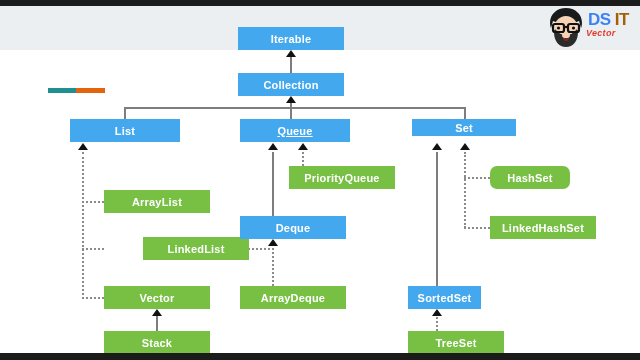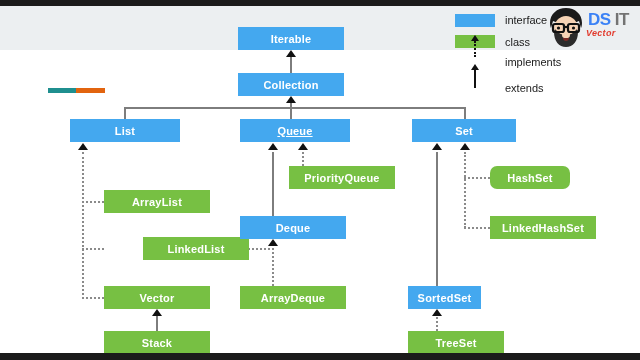--- a/index.html
+++ b/index.html
@@ -68,21 +68,21 @@
   
   .pbar{position:absolute;height:5px;}
   .pbar .done{position:absolute;left:0;top:0;height:5px;background:#1f8f8f;}
   .pbar .rest{position:absolute;top:0;height:5px;background:#e2640f;}
 
   
   .logo{position:absolute;right:4px;top:4px;width:92px;height:46px;}
   .logo .face{position:absolute;left:0;top:1px;width:44px;height:44px;}
   .logo .brand{position:absolute;left:44px;top:6px;font-size:17px;font-weight:bold;letter-spacing:-.5px;}
   .logo .brand .ds{color:#3b82f6;}
-  .logo .brand .it{color:#737373;}
+  .logo .brand .it{color:#a16207;}
   .logo .acad{
     position:absolute;left:42px;top:24px;
     font-size:9px;font-weight:bold;font-style:italic;
     color:#e23b2e;letter-spacing:.3px;
   }
 </style>
 </head>
 <body>
 
 <div id="stage">
@@ -132,56 +132,41 @@
     <div class="arrow" style="left:432px;top:143px;"></div>
 
     <div class="dln v" style="left:436px;top:313px;height:18px;"></div>
     <div class="arrow" style="left:432px;top:309px;"></div>
   </div>
 
   <div class="node iface" style="left:238px;top:27px;width:106px;height:23px;">Iterable</div>
   <div class="node iface" style="left:238px;top:73px;width:106px;height:23px;">Collection</div>
   <div class="node iface" style="left:70px;top:119px;width:110px;height:23px;">List</div>
   <div class="node iface" style="left:240px;top:119px;width:110px;height:23px;text-decoration:underline;">Queue</div>
-  <div class="node iface" style="left:412px;top:119px;width:104px;height:23px;">Set</div>
+  <div class="node iface" style="left:412px;top:119px;width:104px;height:17px;">Set</div>
 
   <div class="node klass" style="left:104px;top:190px;width:106px;height:23px;">ArrayList</div>
   <div class="node klass" style="left:104px;top:237px;width:106px;height:23px;margin-left:39px;">LinkedList</div>
   <div class="node klass" style="left:104px;top:331px;width:106px;height:23px;">Stack</div>
   <div class="node klass" style="left:104px;top:286px;width:106px;height:23px;">Vector</div>
 
   <div class="node klass" style="left:289px;top:166px;width:106px;height:23px;">PriorityQueue</div>
   <div class="node iface" style="left:240px;top:216px;width:106px;height:23px;">Deque</div>
   <div class="node klass" style="left:240px;top:286px;width:106px;height:23px;">ArrayDeque</div>
 
   <div class="node klass" style="left:490px;top:166px;width:80px;height:23px;border-radius:7px;">HashSet</div>
   <div class="node klass" style="left:490px;top:216px;width:106px;height:23px;">LinkedHashSet</div>
   <div class="node iface" style="left:408px;top:286px;width:73px;height:23px;">SortedSet</div>
   <div class="node klass" style="left:408px;top:331px;width:96px;height:23px;">TreeSet</div>
 
   <div class="pbar" style="left:48px;top:88px;width:57px;">
     <div class="done" style="width:28px;"></div>
     <div class="rest" style="left:28px;width:29px;"></div>
   </div>
 
-  <div class="legend" style="left:0;top:0;width:640px;height:110px;">
-    <div class="sw blue" style="left:455px;top:14px;"></div>
-    <div class="lgtext" style="left:505px;top:14px;">interface</div>
-
-    <div class="sw green" style="left:455px;top:35px;"></div>
-    <div class="lgtext" style="left:505px;top:36px;">class</div>
-
-    <div class="lgline-dot" style="left:474px;top:41px;"></div>
-    <div class="lgarrow" style="left:471px;top:35px;"></div>
-    <div class="lgtext" style="left:505px;top:56px;">implements</div>
-
-    <div class="lgline-sol" style="left:474px;top:70px;"></div>
-    <div class="lgarrow" style="left:471px;top:64px;"></div>
-    <div class="lgtext" style="left:505px;top:82px;">extends</div>
-  </div>
 
   <div class="logo">
     <svg class="face" viewBox="0 0 44 44">
       <path d="M6 18c0-9 7-15 16-15s16 6 16 15c0 3-1 5-1 5l-2-7c-4 2-9 3-13 3s-9-1-13-3l-2 7S6 21 6 18z" fill="#1a1a1a"></path>
       <ellipse cx="22" cy="24" rx="12" ry="13" fill="#f6d3b5"></ellipse>
       <path d="M10 27c0 9 5 15 12 15s12-6 12-15c0-2-1-3-2-2-2 3-6 5-10 5s-8-2-10-5c-1-1-2 0-2 2z" fill="#2b2b2b"></path>
       <ellipse cx="22" cy="30" rx="4" ry="3.2" fill="#f6d3b5"></ellipse>
       <path d="M19 33h6c0 2-1.5 3-3 3s-3-1-3-3z" fill="#7a2b26"></path>
       <rect x="9" y="19" width="11" height="8" rx="2" fill="none" stroke="#111" stroke-width="2.2"></rect>
       <rect x="24" y="19" width="11" height="8" rx="2" fill="none" stroke="#111" stroke-width="2.2"></rect>

